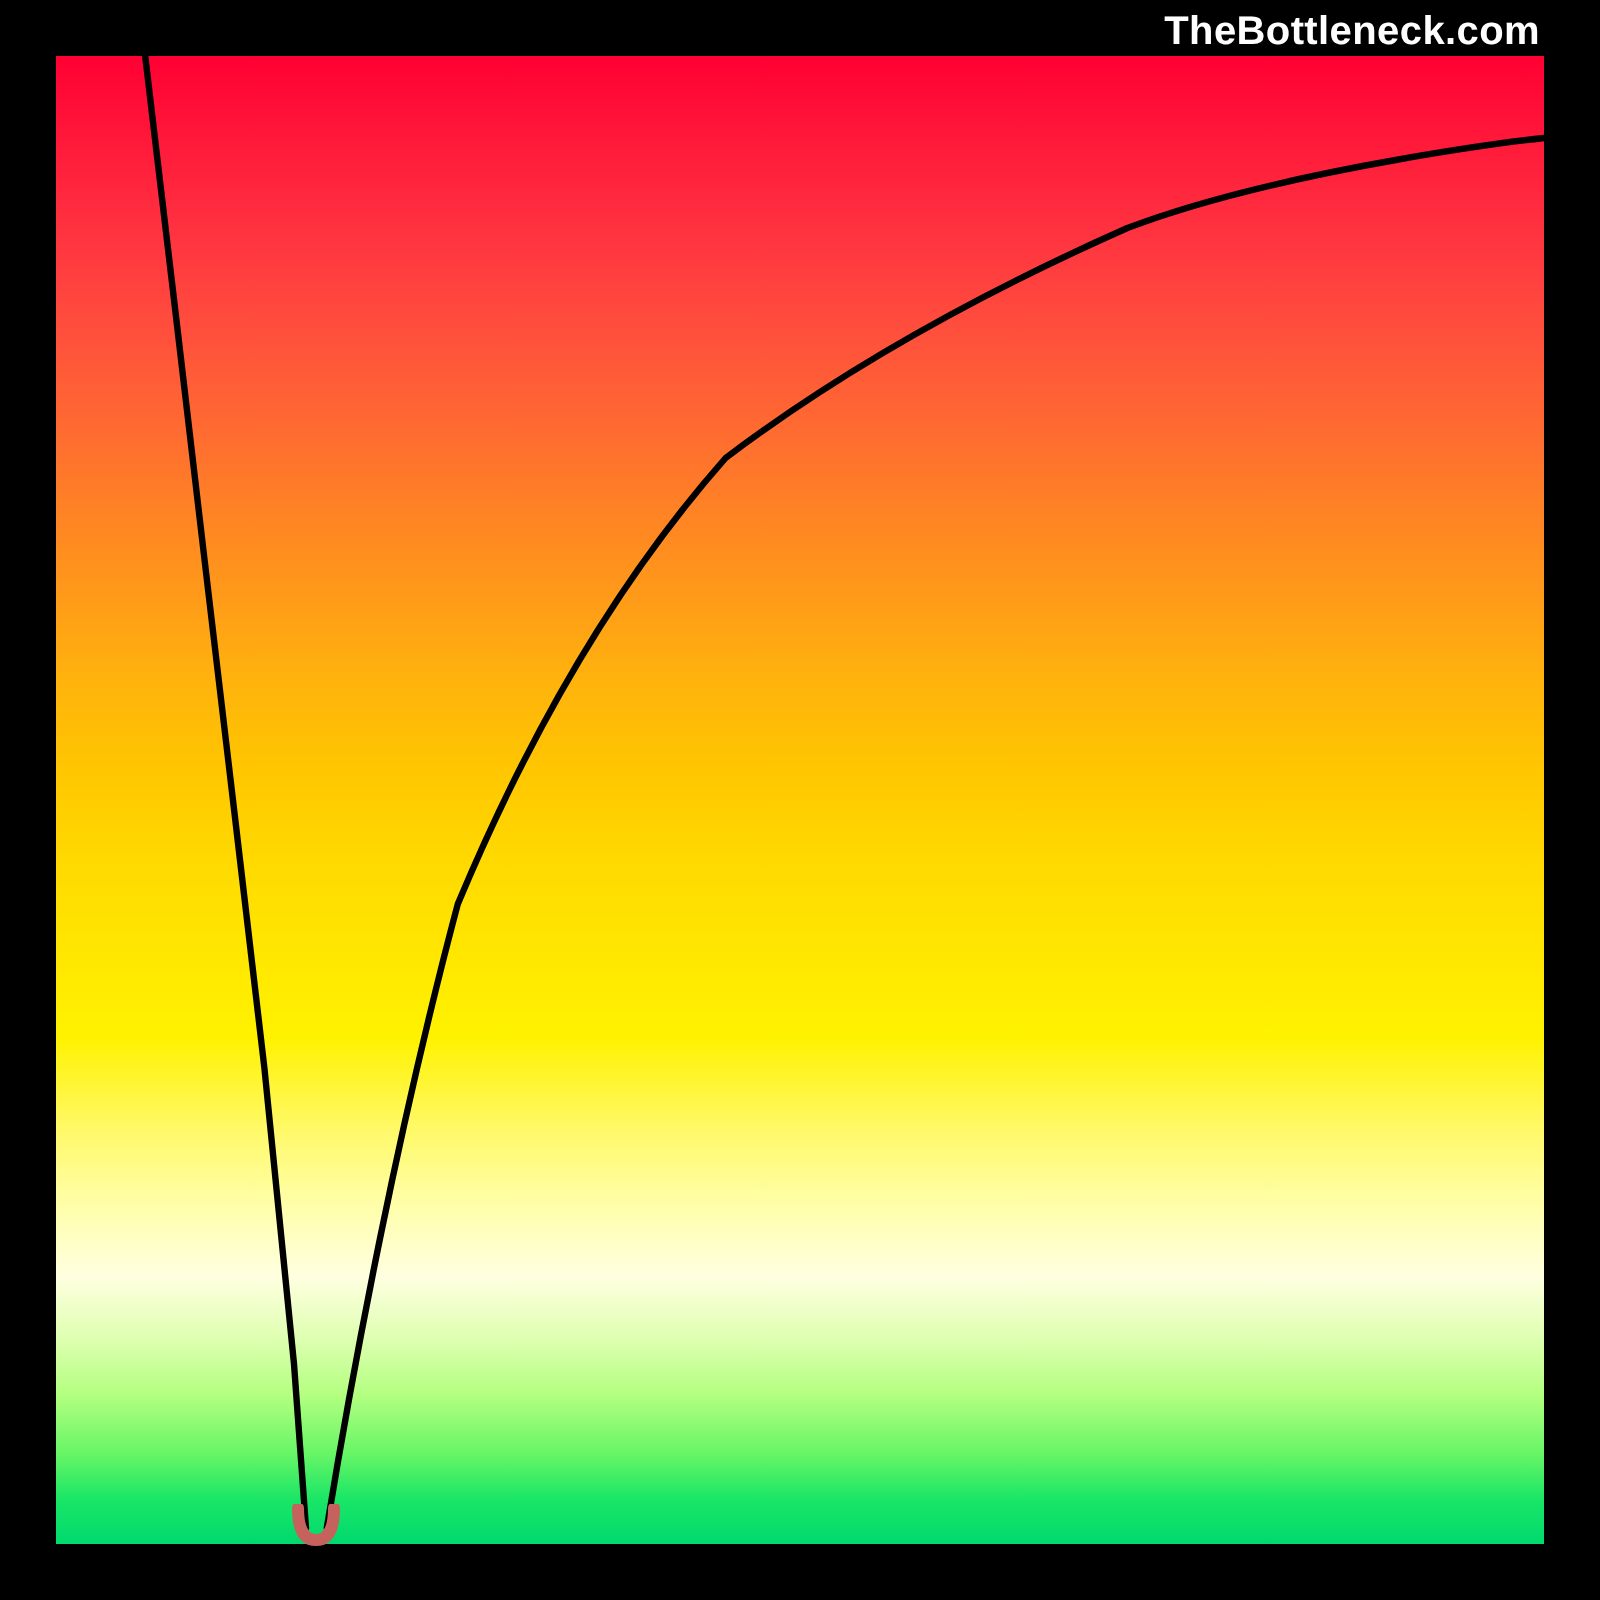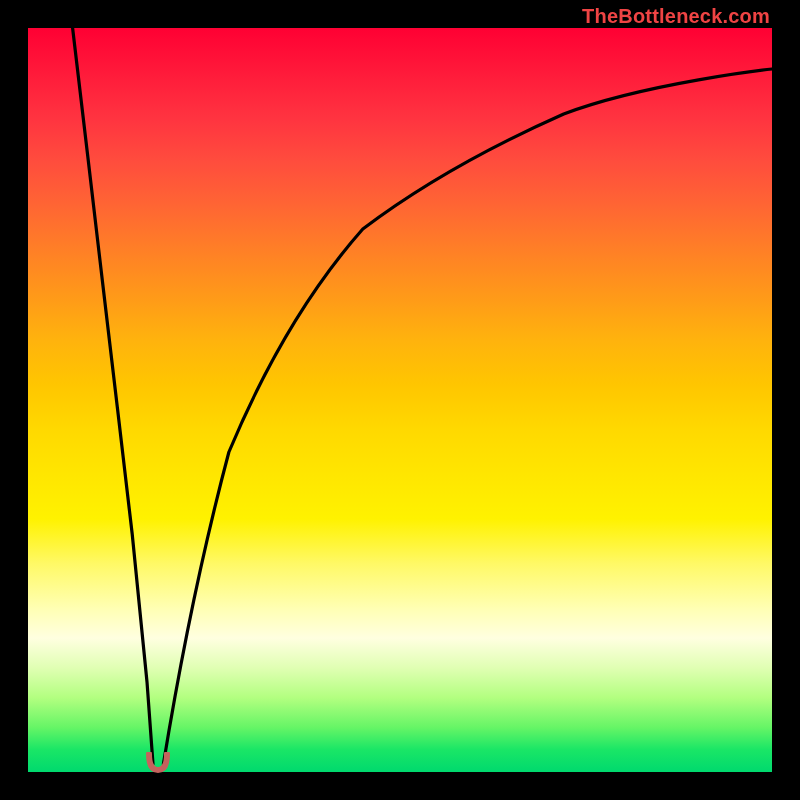--- a/index.html
+++ b/index.html
@@ -26,21 +26,21 @@
       #ffffe0 82%,
       #e0ffb3 86%,
       #b3ff80 90%,
       #66f566 94%,
       #1ae666 97%,
       #00d96e 100%);
   }
   .watermark{
     position:absolute;right:30px;top:6px;
     font:600 20px/1 Arial,Helvetica,sans-serif;
-    color:#ef4444;letter-spacing:.2px;
+    color:#ffffff;letter-spacing:.2px;
   }
   svg.curve{position:absolute;left:28px;top:28px;width:744px;height:744px;overflow:visible;}
   .marker{position:absolute;width:26px;height:22px;}
   .marker svg{width:100%;height:100%;}
 </style>
 </head>
 <body>
 
 <div class="frame">
   <div class="plot"></div>

